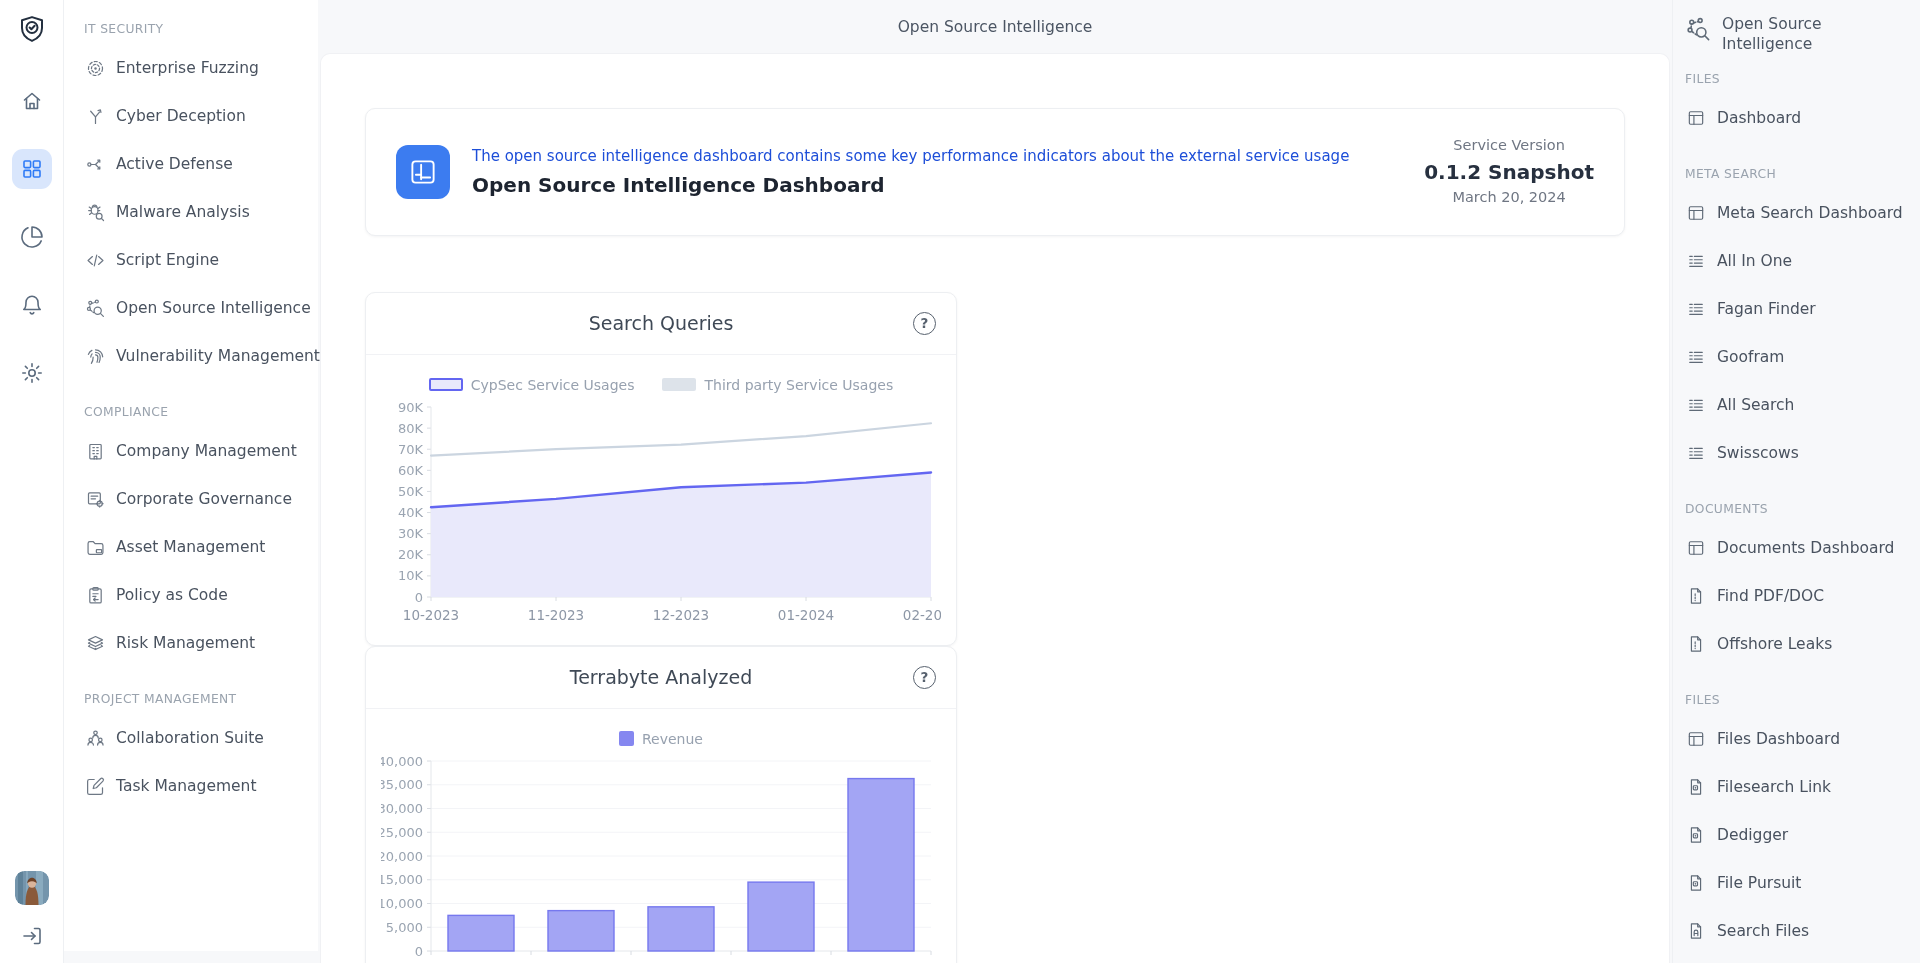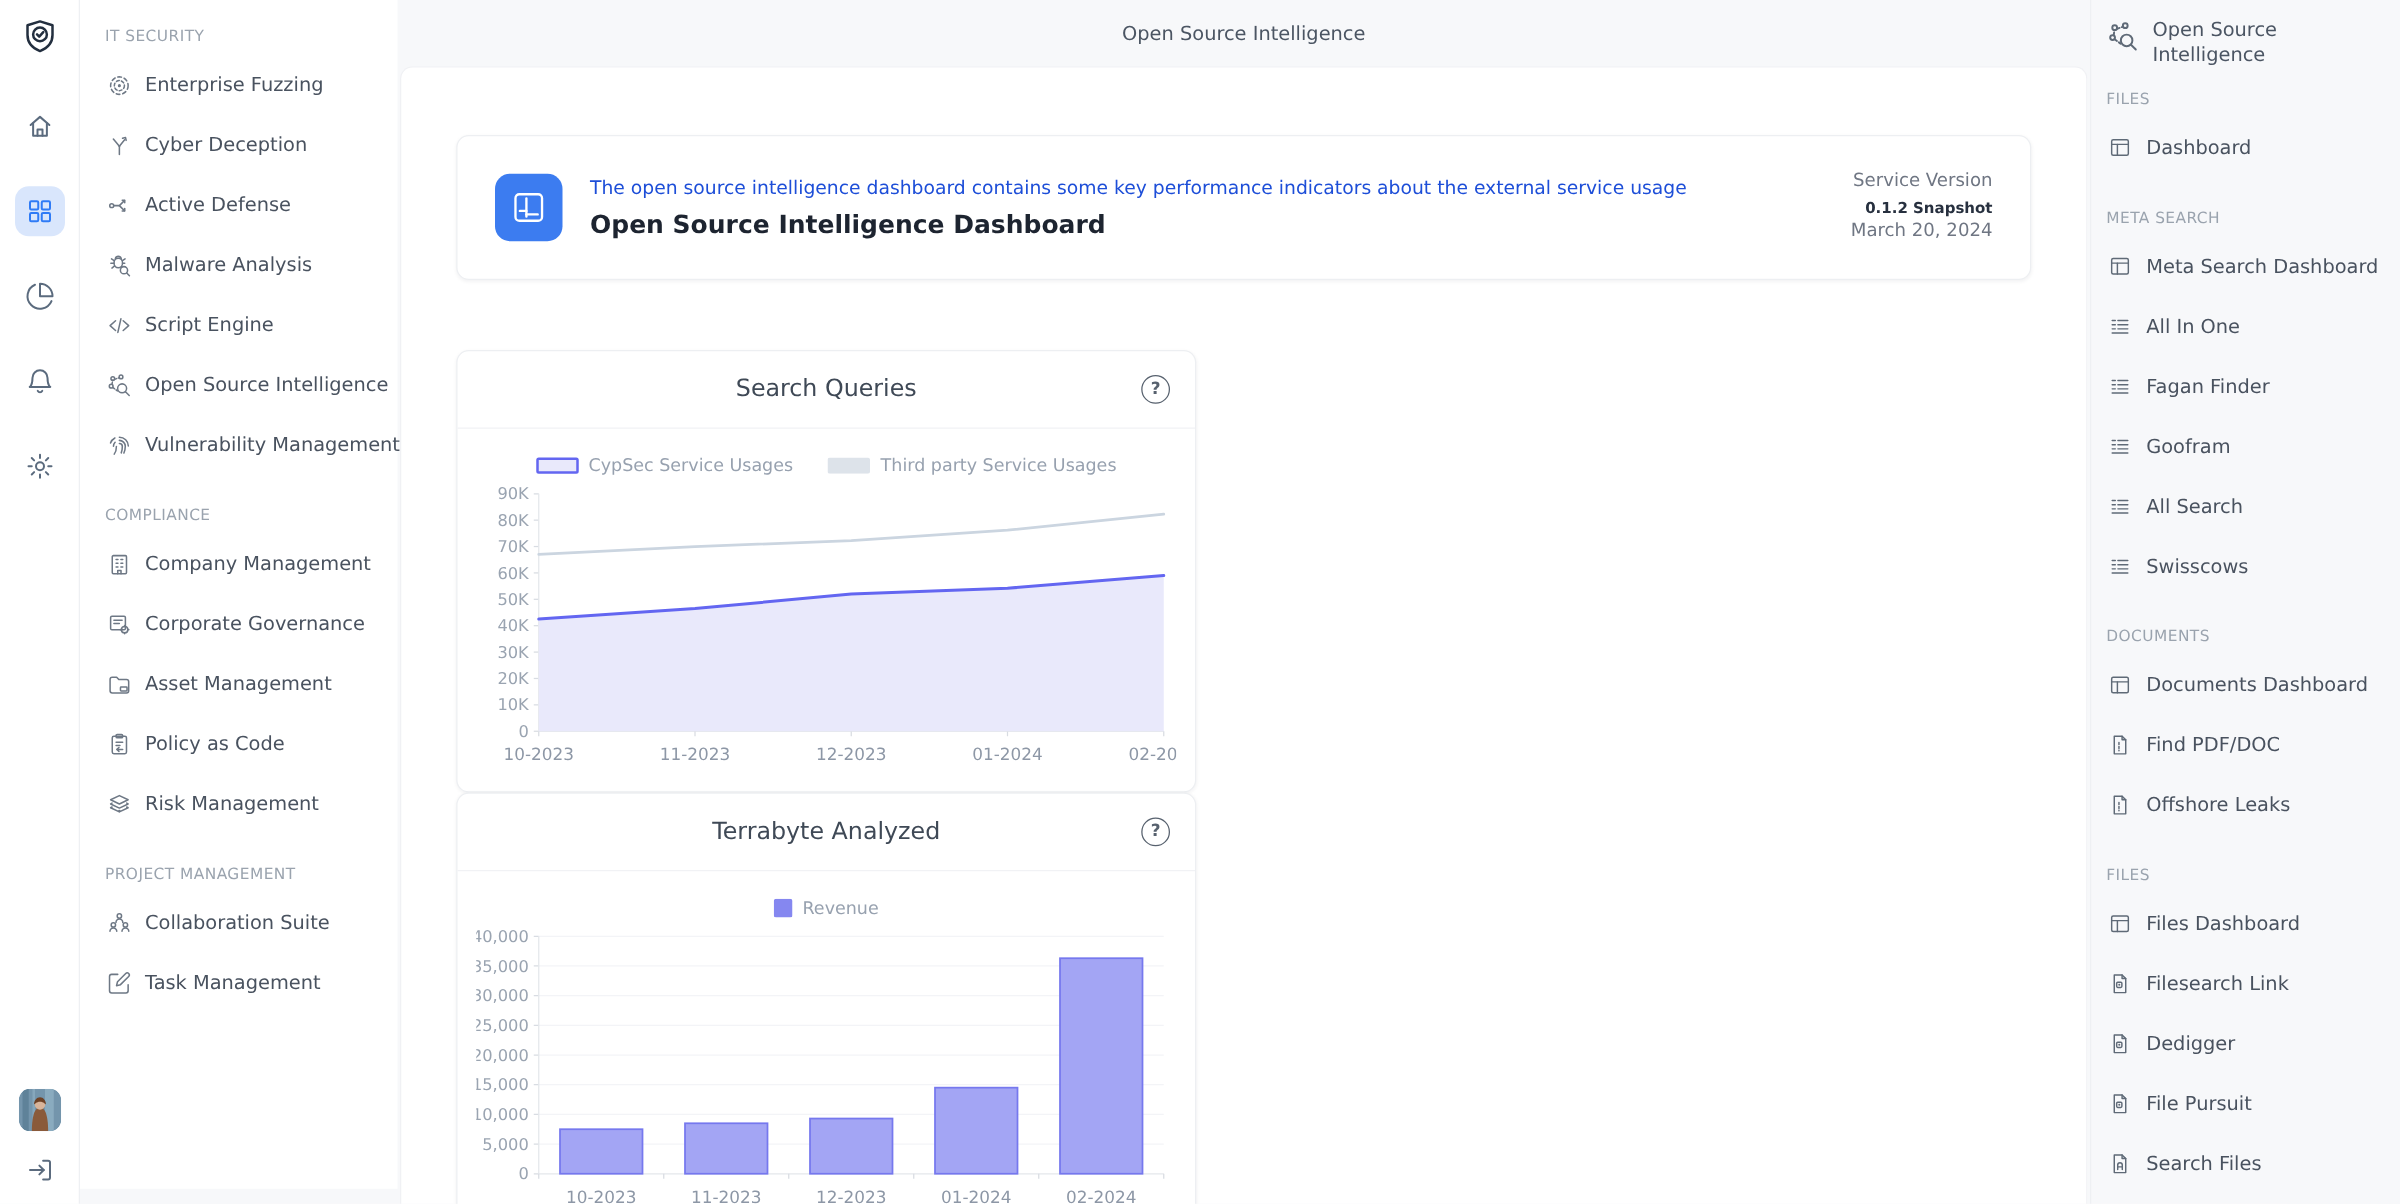--- a/index.html
+++ b/index.html
@@ -41,23 +41,23 @@
   .topbar{height:53px;display:flex;align-items:center;justify-content:center;font-size:15.5px;color:#4b5563;}
   .panel{background:#fff;border:1px solid #f0f1f4;border-bottom:none;border-radius:10px 10px 0 0;
     min-height:910px;margin:0 2px;}
 
   .info-card{margin:54px 44px 0;border:1px solid #edeff2;border-radius:10px;
     box-shadow:0 1px 3px rgba(16,24,40,.05);display:flex;align-items:center;padding:26px 30px;background:#fff;}
   .info-ico{width:54px;height:54px;border-radius:12px;background:#3c7cf0;display:flex;align-items:center;justify-content:center;color:#fff;flex:0 0 54px;}
   .info-text{margin-left:22px;}
   .info-desc{font-size:15px;color:#1d4ed8;}
   .info-title{font-size:20px;font-weight:700;color:#1d2430;margin-top:8px;}
-  .info-version{margin-left:auto;text-align:right;line-height:1.5;}
+  .info-version{margin-left:auto;text-align:center;line-height:1.5;}
   .ver-label{font-size:14.5px;color:#6f7683;}
-  .ver-value{font-size:12px;font-weight:700;color:#27303f;}
+  .ver-value{font-size:20px;font-weight:700;color:#27303f;}
   .ver-date{font-size:14.5px;color:#6f7683;}
 
   .charts{display:flex;justify-content:space-between;margin:56px 44px 0;flex-direction:column;}
   .chart-card{width:592px;border:1px solid #edeff2;border-radius:10px;box-shadow:0 1px 3px rgba(16,24,40,.05);background:#fff;}
   .chart-head{height:62px;border-bottom:1px solid #f1f2f5;display:flex;align-items:center;justify-content:center;
     position:relative;font-size:19px;color:#3f4956;}
   .help{position:absolute;right:20px;top:19px;width:23px;height:23px;border:1.7px solid #57616e;border-radius:50%;
     color:#57616e;font-size:13.5px;font-weight:700;display:flex;align-items:center;justify-content:center;cursor:pointer;}
   .help::after{content:"?";}
   .chart-body{padding:6px 10px 8px;}

